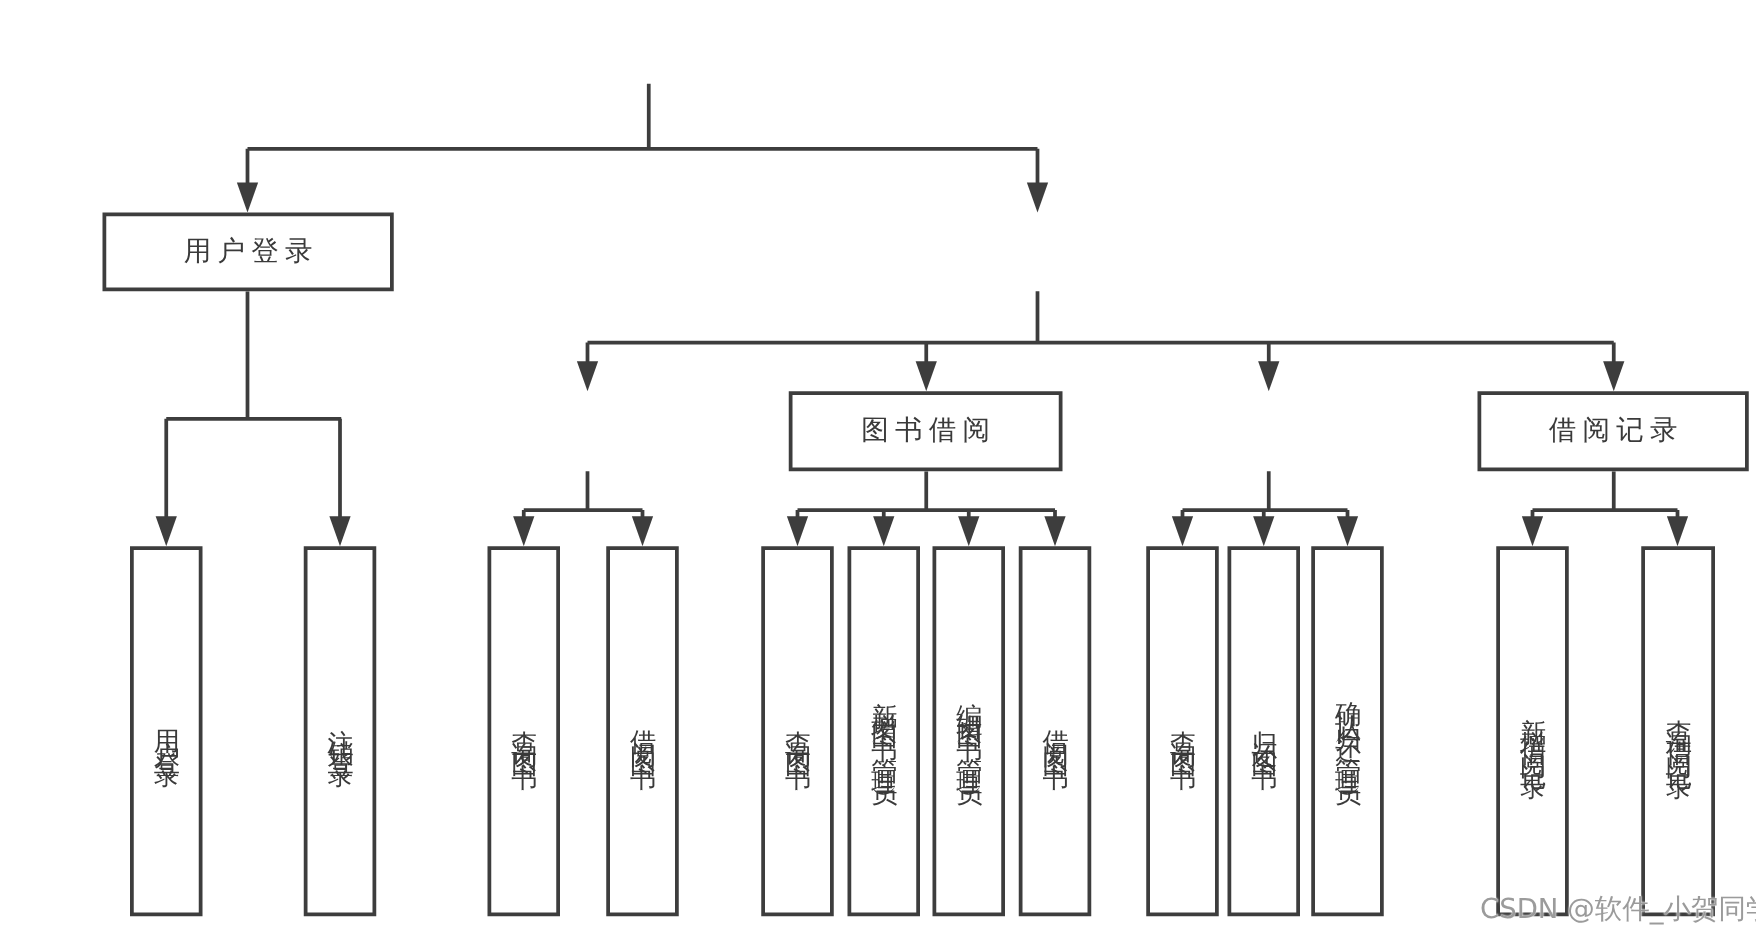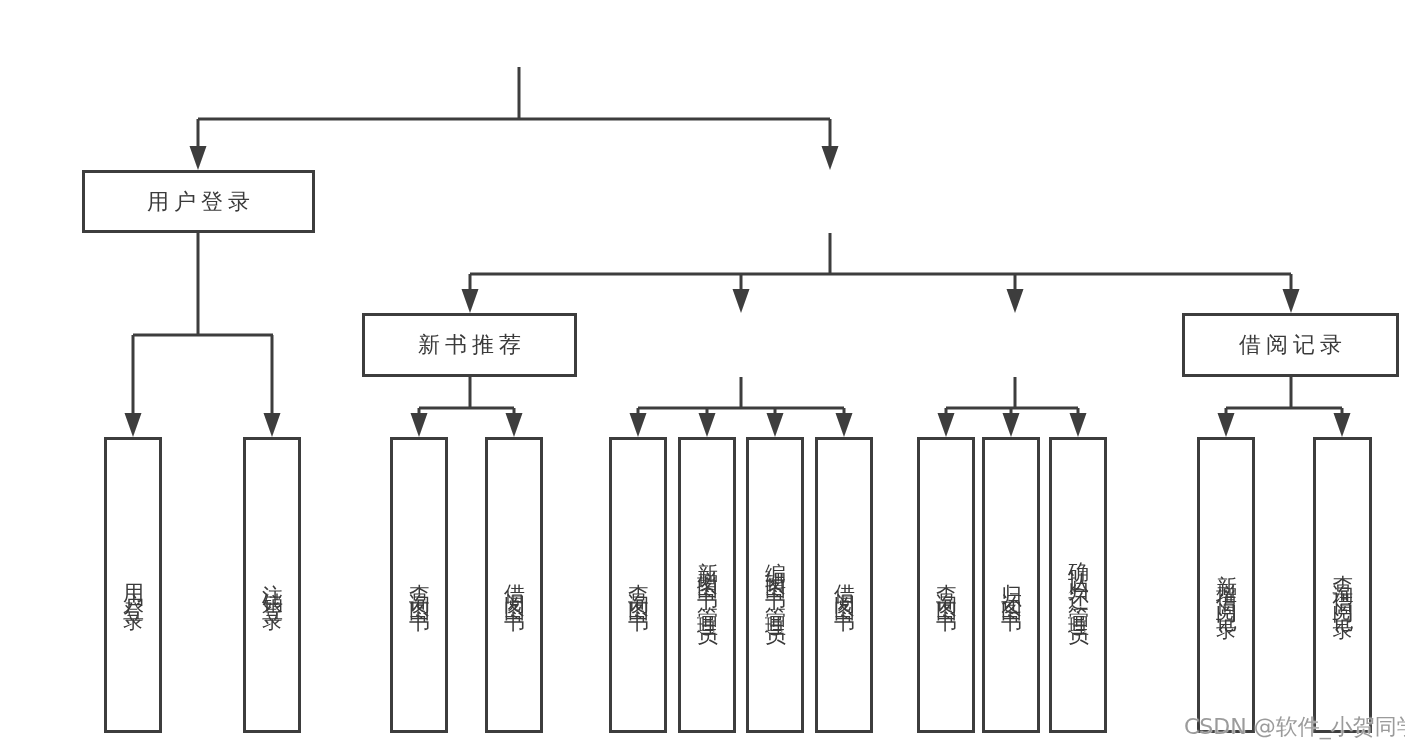--- a/index.html
+++ b/index.html
@@ -118,22 +118,22 @@
       <polygon points="1217.5,413 1234.5,413 1226,437"></polygon>
       <polygon points="1333.5,413 1350.5,413 1342,437"></polygon>
     </g>
   </svg>
 
 
   <div class="box h" style="left:82px;top:170px;width:233px;height:63px">
     <span class="lbl">用户登录</span>
   </div>
 
-  <div class="box h" style="left:362px;top:313px;width:215px;height:64px">
-    <span class="lbl">新书推荐</span>
+  <div class="box h" style="left:631px;top:313px;width:219px;height:64px">
+    <span class="lbl">图书借阅</span>
   </div>
   <div class="box h" style="left:1182px;top:313px;width:217px;height:64px">
     <span class="lbl">借阅记录</span>
   </div>
 
   <div class="box v" style="left:104px;top:437px;width:58px;height:296px">
     <span class="lbl">用户登录</span>
   </div>
   <div class="box v" style="left:243px;top:437px;width:58px;height:296px">
     <span class="lbl">注销登录</span>

